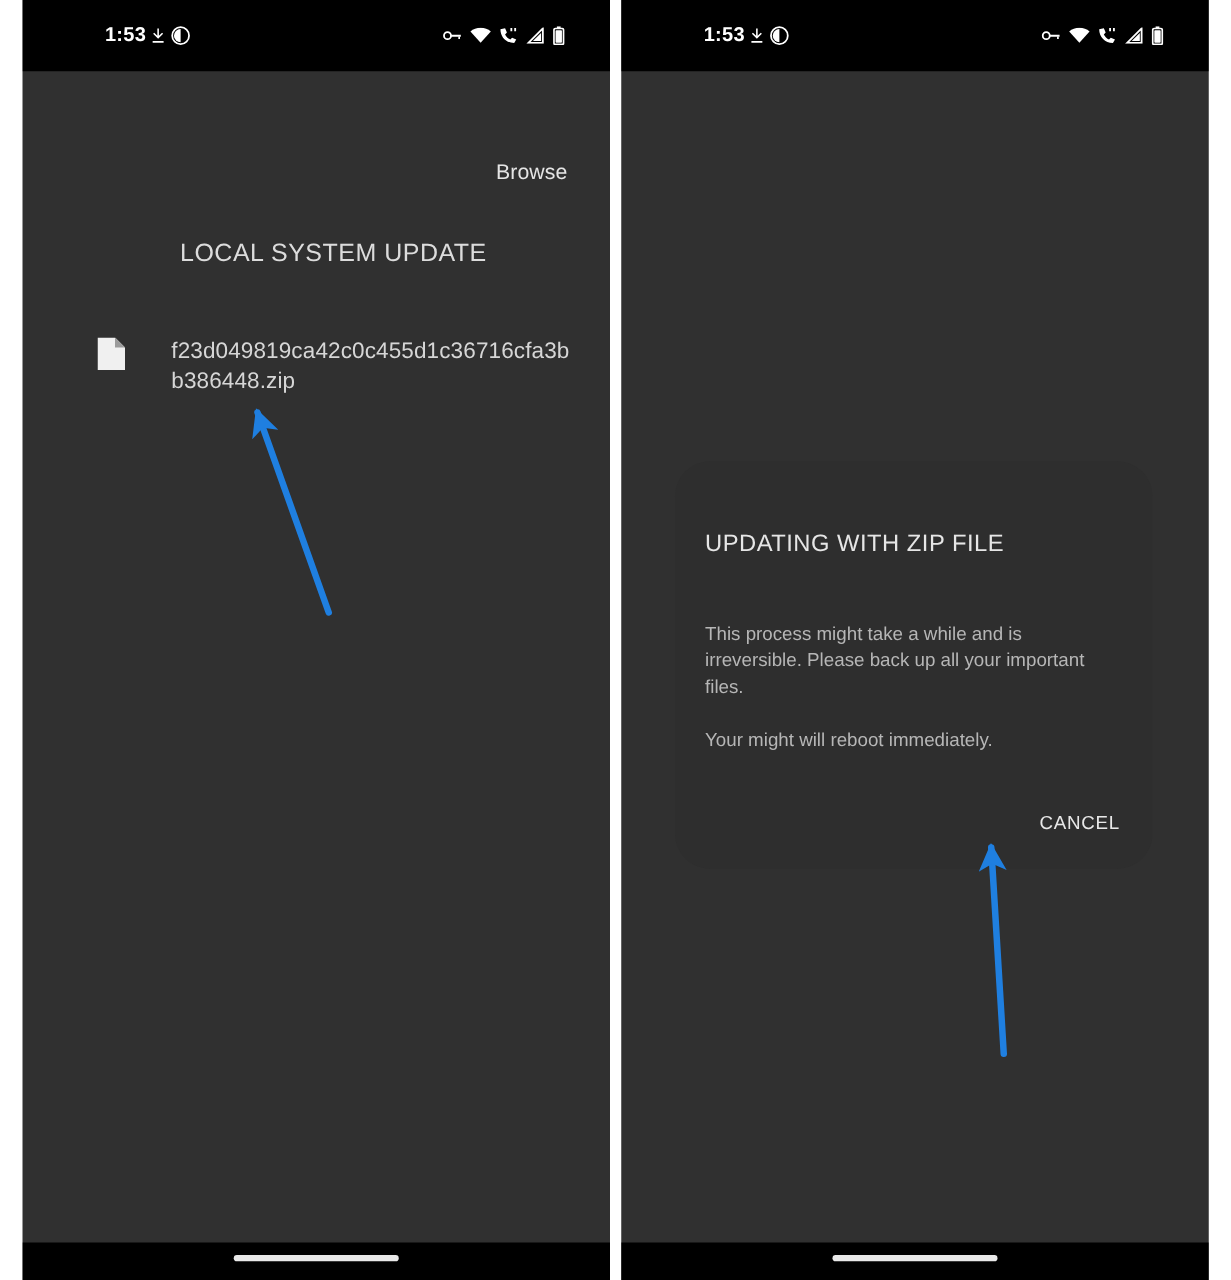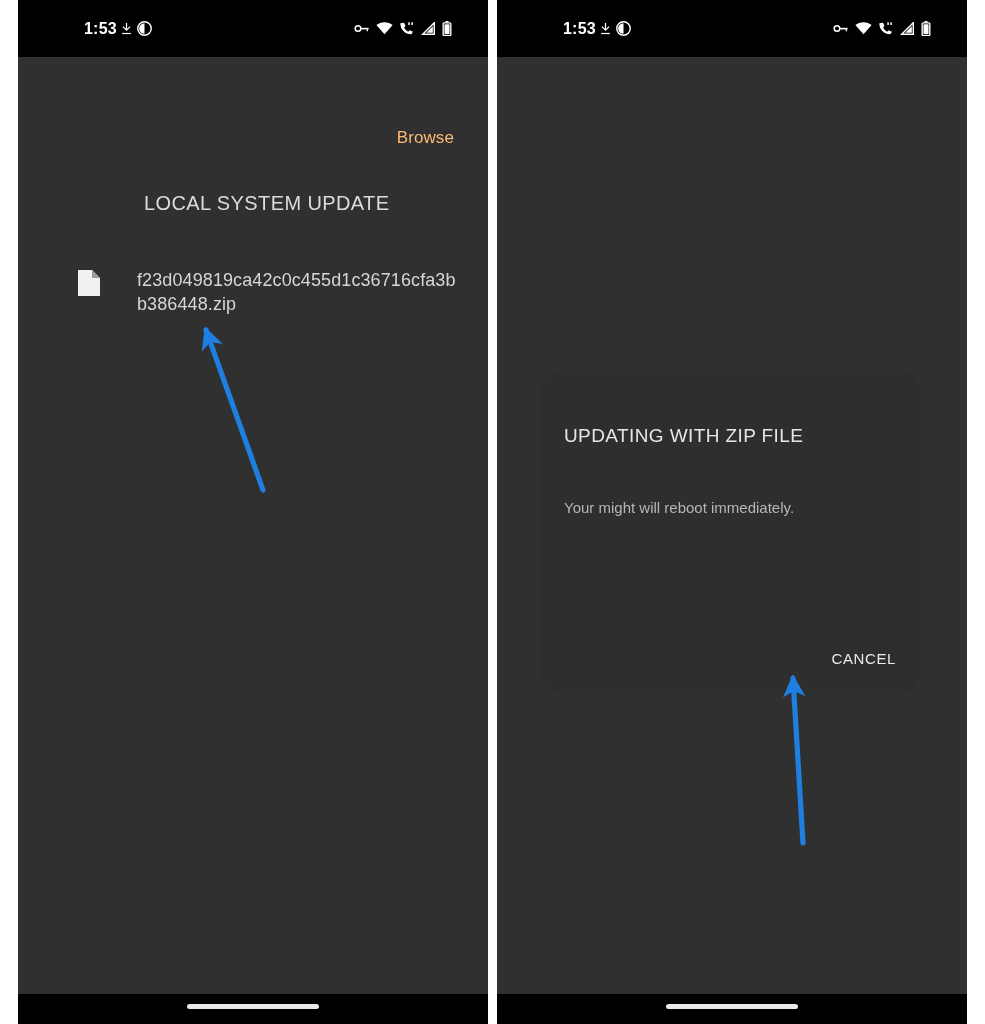--- a/index.html
+++ b/index.html
@@ -66,21 +66,21 @@
   .sb-ico {
     display: block;
     line-height: 0;
   }
 
   
   .browse {
     position: absolute;
     top: 128px;
     right: 34px;
-    color: #fdba74;
+    color: #e5e5e5;
     font-size: 17px;
     letter-spacing: 0.1px;
   }
   .screen-title {
     position: absolute;
     top: 192px;
     left: 126px;
     color: #dcdcdc;
     font-size: 20px;
     letter-spacing: 0.4px;
@@ -321,20 +321,21 @@
               <rect x="0.9" y="2.4" width="10.2" height="17" rx="1.4" fill="none" stroke="#fff" stroke-width="1.8"></rect>
               <rect x="2.6" y="4.2" width="6.8" height="13.4" rx="0.8" fill="#fff"></rect>
             </svg>
         </span>
       </div>
     </div>
 
     <div class="dialog">
       <div class="dialog-title">UPDATING WITH ZIP FILE</div>
       <div class="dialog-body">
+        <p class="dialog-para">This process might take a while and is irreversible. Please back up all your important files.</p>
         <p class="dialog-para">Your might will reboot immediately.</p>
       </div>
       <div class="dialog-actions">
         <button class="dlg-btn">CANCEL</button>
       </div>
     </div>
 
     <div class="navbar">
       <div class="nav-pill"></div>
     </div>

